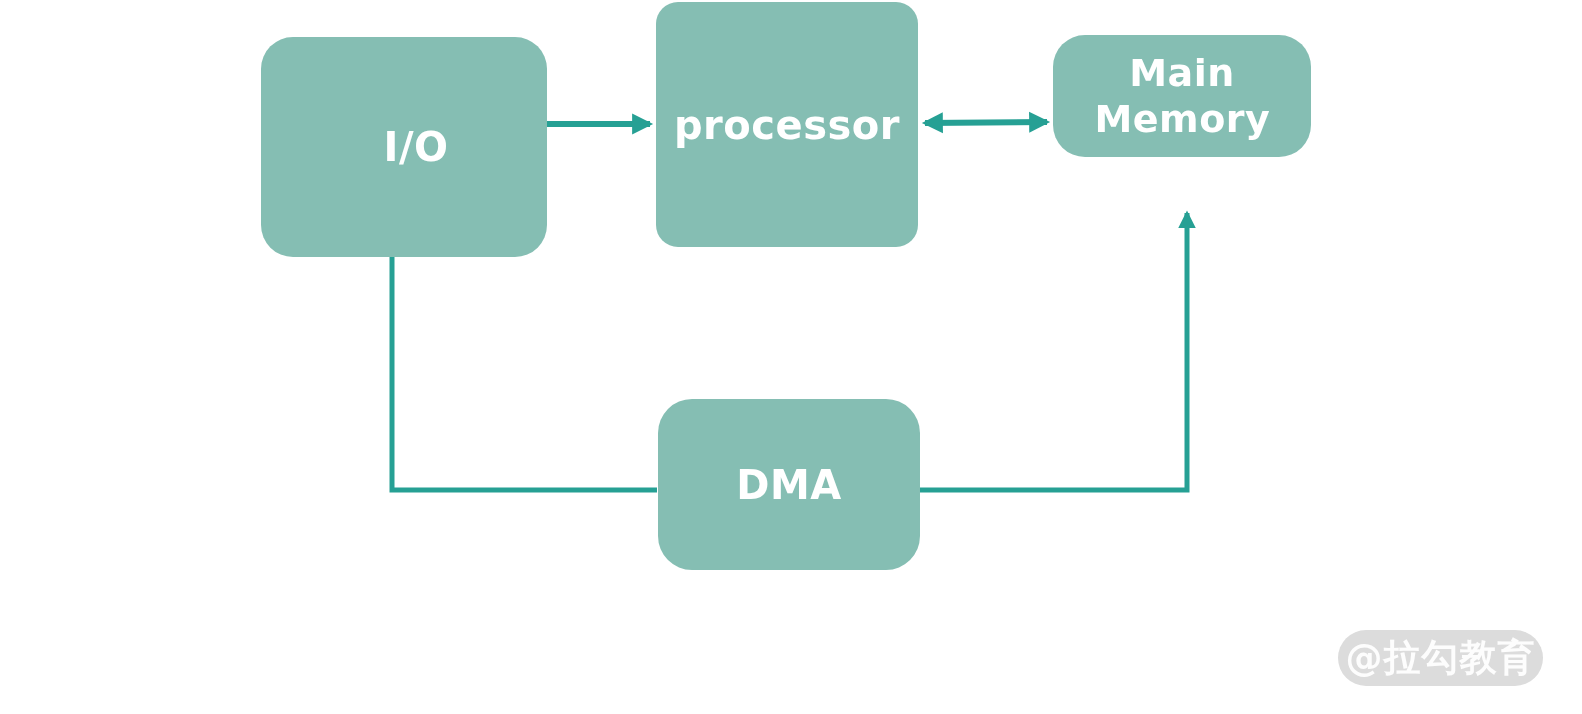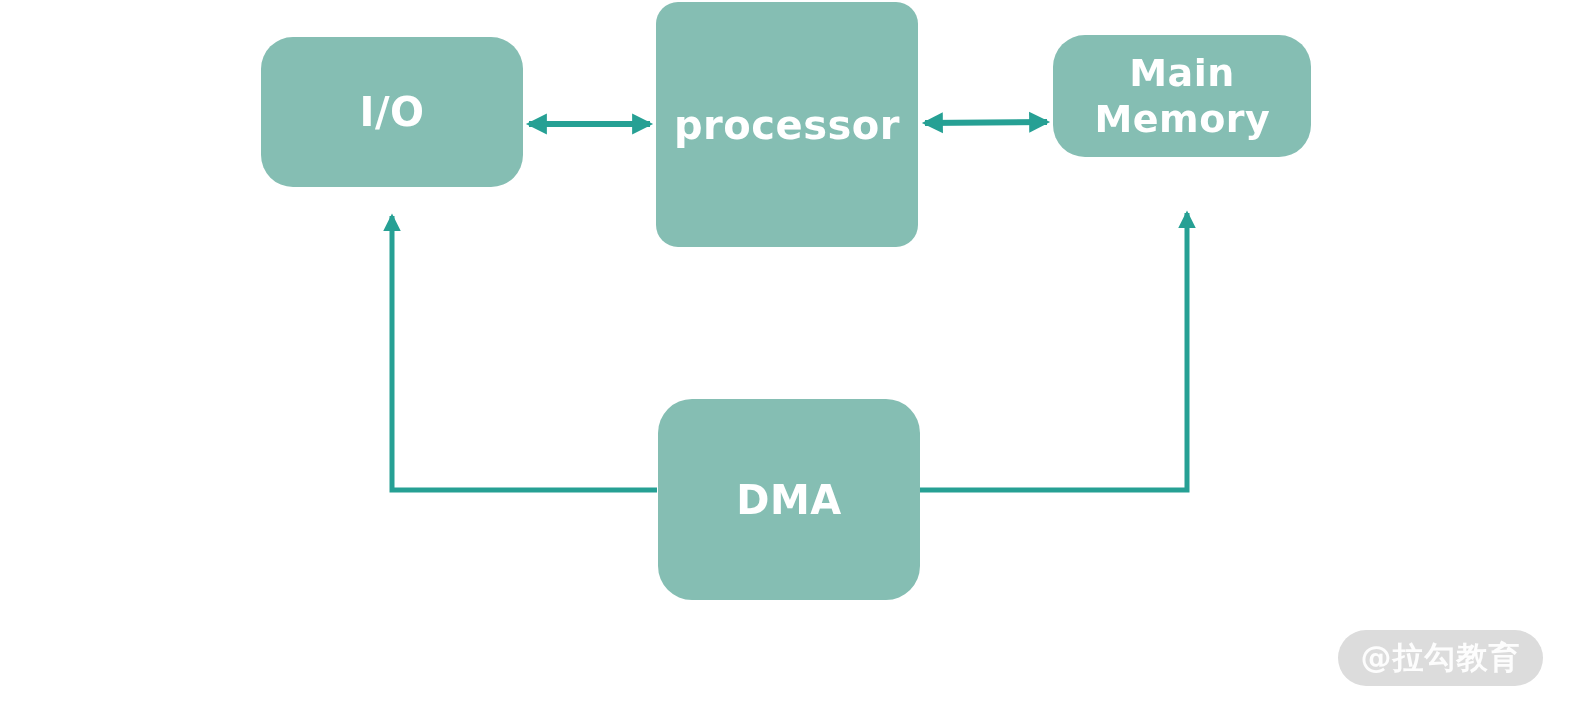--- a/index.html
+++ b/index.html
@@ -28,45 +28,45 @@
     position:absolute;
     background:var(--node-fill);
     color:var(--node-text);
     display:flex;align-items:center;justify-content:center;
     text-align:center;
     font-weight:bold;
     font-size:40px;
     letter-spacing:0.5px;
   }
   .node-io{
-    left:261px;top:37px;width:262px;height:150px;border-radius:32px;
+    left:261px;top:37px;width:262px;height:220px;border-radius:32px;padding-left:24px;
   }
   .node-processor{
     left:656px;top:2px;width:262px;height:245px;border-radius:22px;
   }
   .node-main-memory{
     left:1053px;top:35px;width:258px;height:122px;border-radius:32px;
     font-size:38px;line-height:1.22;
   }
   .node-main-memory span{
     display:inline-block;
     max-width:175px;
   }
   .node-dma{
-    left:658px;top:399px;width:262px;height:201px;border-radius:34px;text-align:right;
+    left:658px;top:399px;width:262px;height:171px;border-radius:34px;text-align:right;
   }
   .watermark{
     position:absolute;
     left:1338px;top:630px;
     width:205px;height:56px;
     background:var(--watermark-bg);
     border-radius:28px;
     display:flex;align-items:center;justify-content:center;
     color:var(--watermark-text);
-    font-size:31px;
+    font-size:37px;
     font-weight:bold;
     letter-spacing:1px;
   }
 </style>
 </head>
 <body>
 
 <div class="stage">
 
   <svg class="edges" width="1582" height="714" viewBox="0 0 1582 714">

